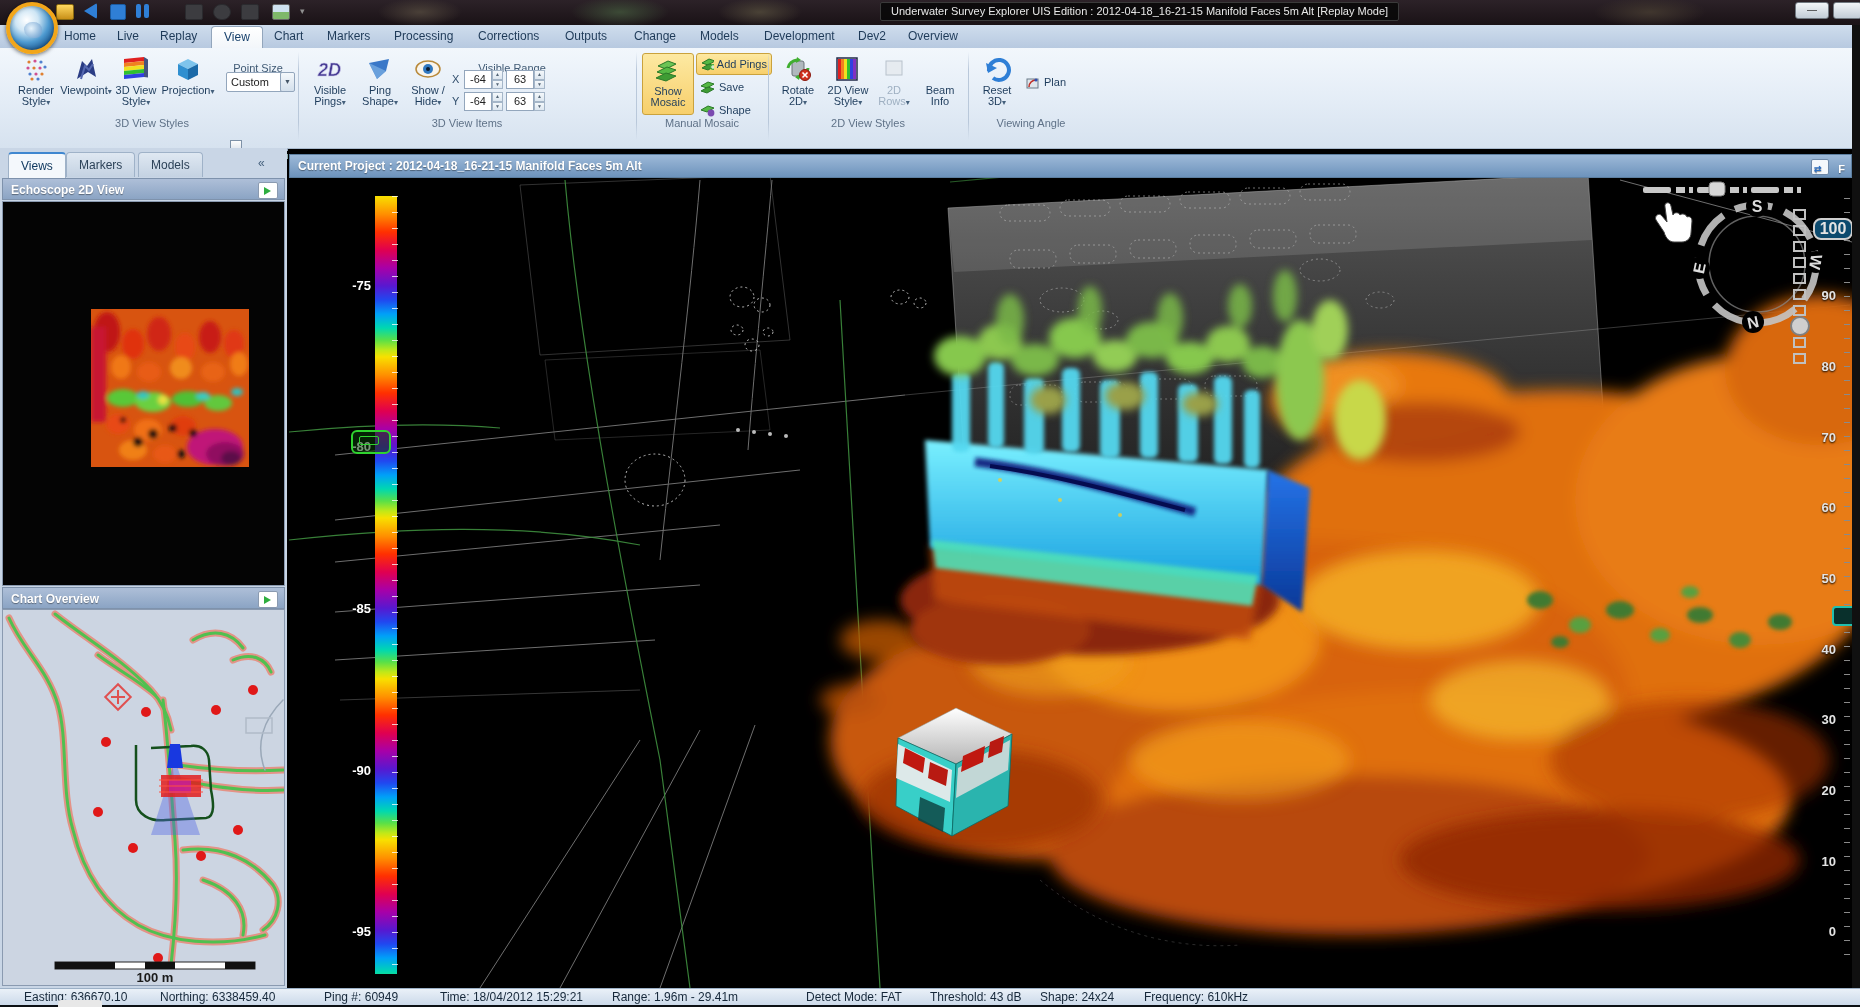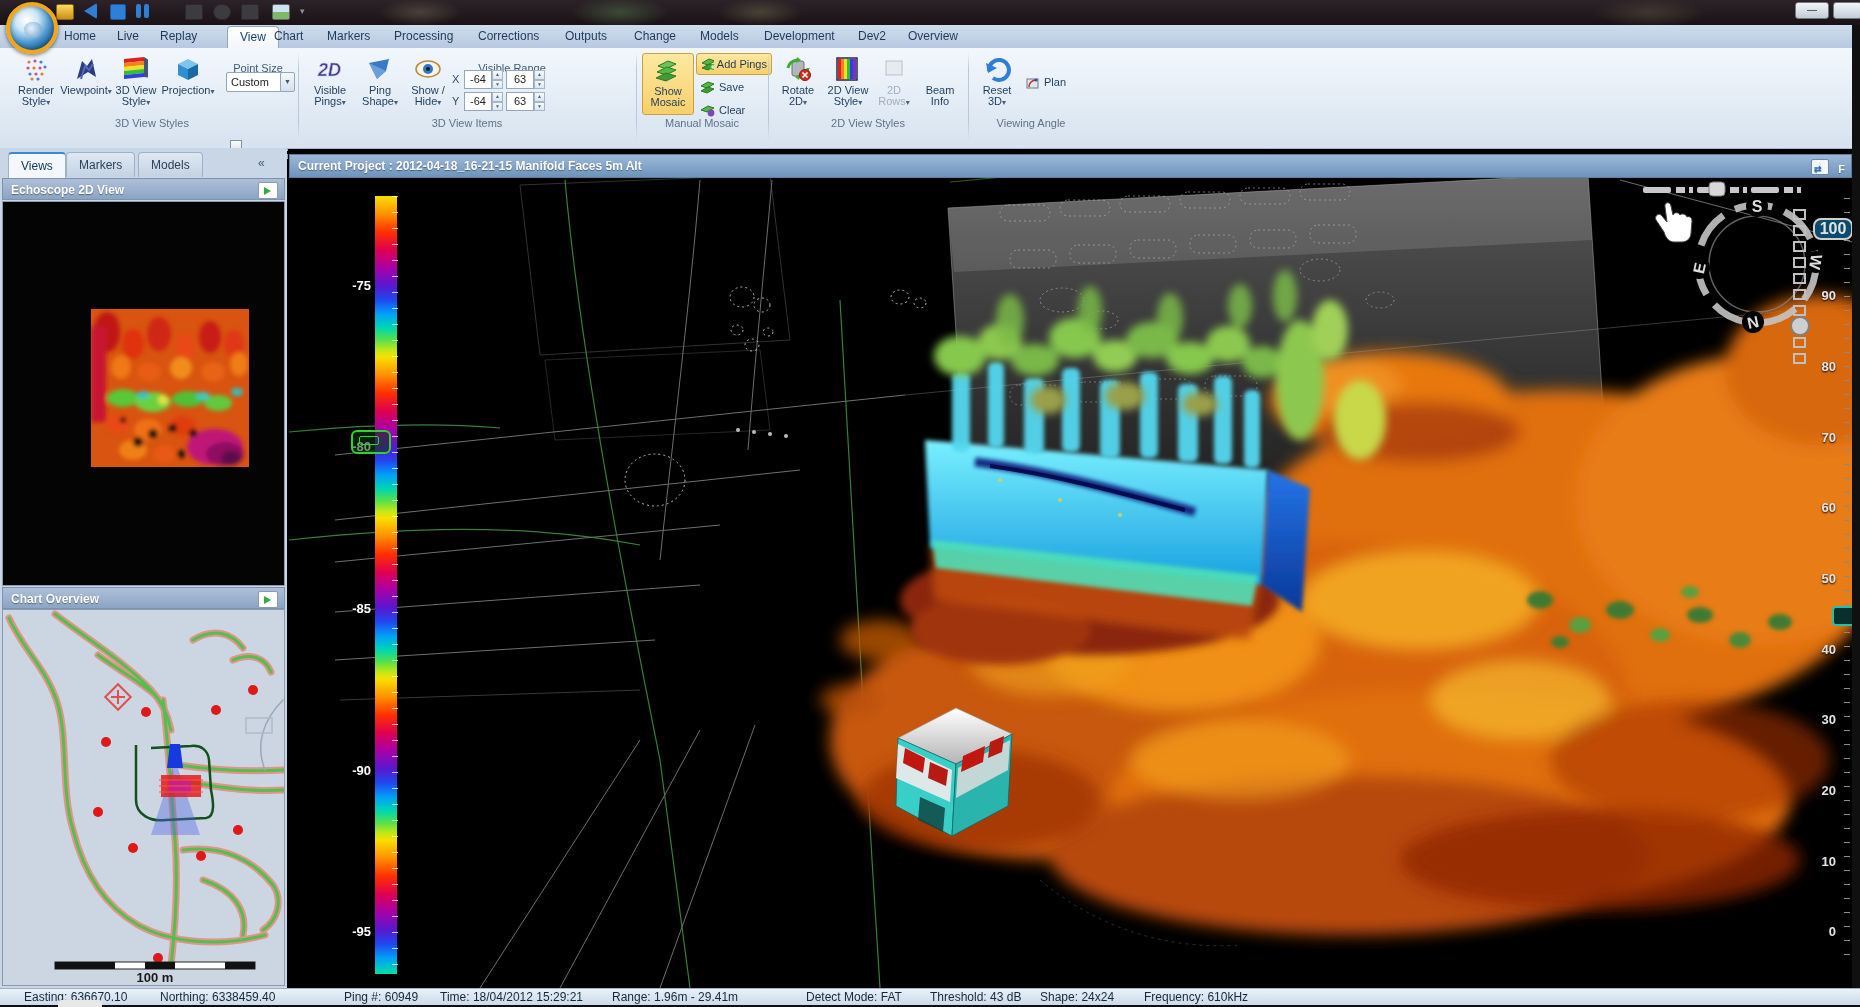--- a/index.html
+++ b/index.html
@@ -38,21 +38,21 @@
     background:radial-gradient(circle at 38% 32%,#ffffff 0%,#cfe6f5 28%,#4e9ad0 55%,#1c5a94 78%);
     border:4px solid #f2a61a;box-shadow:0 1px 4px rgba(0,0,0,.6), inset 0 0 4px rgba(0,0,0,.35);}
   #orb-swirl{left:14px;top:16px;width:18px;height:16px;border-radius:50% 50% 40% 60%;
     background:radial-gradient(circle at 40% 40%,#e8f4fc,#5a92c8);opacity:.9;}
 
   
   #menurow{left:0;top:25px;width:1860px;height:23px;
     background:linear-gradient(180deg,#cfdded,#b7c9e0);border-bottom:1px solid #9fb2c8;}
   .mtab{top:1px;height:21px;line-height:21px;padding:0 12px;color:#1e3a58;font-size:12px;}
   .mtab.active{background:linear-gradient(180deg,#ffffff,#f2f6fa);border:1px solid #93a6bc;border-bottom:none;
-    border-radius:4px 4px 0 0;color:#17406b;margin-left:16px;}
+    border-radius:4px 4px 0 0;color:#17406b;}
 
   
   #ribbon{left:0;top:48px;width:1860px;height:100px;
     background:linear-gradient(180deg,#f2f7fc 0%,#e3ecf6 55%,#d6e2ef 100%);
     border-bottom:1px solid #a9bacd;}
   .rsep{top:4px;width:1px;height:88px;background:linear-gradient(180deg,transparent,#b9c8da 20%,#b9c8da 80%,transparent);}
   .rgroup-label{top:68px;height:14px;line-height:14px;text-align:center;color:#5f7288;font-size:11px;}
   .bigbtn{top:5px;width:52px;height:62px;display:flex;flex-direction:column;align-items:center;border-radius:3px;}
   .bigbtn .ic{height:28px;display:flex;align-items:center;justify-content:center;margin-top:2px;}
   .bigbtn .lbl{font-size:11px;line-height:11px;color:#1e3c5c;text-align:center;margin-top:2px;}
@@ -135,20 +135,21 @@
   <div id="qa-folder" class="abs qa-icon"></div>
   <div id="qa-back" class="abs qa-icon"></div>
   <div id="qa-stop" class="abs qa-icon"></div>
   <div id="qa-pause-a" class="abs qa-icon"></div>
   <div id="qa-pause-b" class="abs qa-icon"></div>
   <div id="qa-dim1" class="abs qa-icon qa-dim"></div>
   <div id="qa-dim2" class="abs qa-icon qa-dim"></div>
   <div id="qa-dim3" class="abs qa-icon qa-dim"></div>
   <div id="qa-snap" class="abs qa-icon"></div>
   <div id="qa-dd" class="abs">▾</div>
+  <div id="win-title" class="abs">Underwater Survey Explorer UIS Edition : 2012-04-18_16-21-15 Manifold Faces 5m Alt [Replay Mode]</div>
   <div id="btn-min" class="abs winbtn">—</div>
   <div id="btn-cut" class="abs winbtn"></div>
 </div>
 
 <div id="orb" class="abs">
   <div id="orb-swirl" class="abs"></div>
 </div>
 
 <div id="menurow" class="abs">
   <div class="abs mtab" style="left:52px">Home</div>
@@ -312,21 +313,21 @@
       <path d="M1,6 l7,-4 6,2 -7,4 z" fill="#55b844" stroke="#2a7a28"></path>
       <path d="M1,11 l7,-4 6,2 -7,4 z" fill="#3f9c34" stroke="#2a7a28"></path>
       </svg>
     <span style="margin-left:3px">Save</span>
   </div>
   <div class="abs smallbtn" style="left:696px;top:52px;width:66px">
     <svg width="16" height="14">
       <path d="M1,7 l7,-4 6,2 -7,4 z" fill="#55b844" stroke="#2a7a28"></path>
       <circle cx="11" cy="10" r="3.4" fill="#7a4ab0"></circle>
       </svg>
-    <span style="margin-left:3px">Clear</span>
+    <span style="margin-left:3px">Shape</span>
   </div>
   <div class="abs rgroup-label" style="left:638px;width:128px">Manual Mosaic</div>
   <div class="abs rsep" style="left:768px"></div>
 
   <div class="abs bigbtn" style="left:772px">
     <div class="ic">
       <svg width="30" height="26">
           <rect x="9" y="5" width="12" height="15" rx="2" fill="#b0b8be" stroke="#6a7278"></rect>
         <path d="M5,12 a10,9 0 0 1 9,-8" stroke="#3fae2f" stroke-width="3" fill="none"></path>
         <path d="M14,1 l4,3 -5,3 z" fill="#3fae2f"></path>
@@ -806,21 +807,21 @@
   <div class="abs rl" style="top:676px">10</div>
   <div class="abs rl" style="top:746px">0</div>
   <div id="rr-marker" class="abs"></div>
 </div>
 
 <div id="rightstrip" class="abs"></div>
 
 <div id="statusbar" class="abs">
   <span class="abs sb-item" style="left:24px"><span>Easting:</span> <span>636670.10</span></span>
   <span class="abs sb-item" style="left:160px"><span>Northing:</span> <span>6338459.40</span></span>
-  <span class="abs sb-item" style="left:344px"><span>Ping #:</span> <span>60949</span></span>
+  <span class="abs sb-item" style="left:324px"><span>Ping #:</span> <span>60949</span></span>
   <span class="abs sb-item" style="left:440px"><span>Time:</span> <span>18/04/2012 15:29:21</span></span>
   <span class="abs sb-item" style="left:612px"><span>Range:</span> <span>1.96m - 29.41m</span></span>
   <span class="abs sb-item" style="left:806px"><span>Detect Mode:</span> <span>FAT</span></span>
   <span class="abs sb-item" style="left:930px"><span>Threshold:</span> <span>43 dB</span></span>
   <span class="abs sb-item" style="left:1040px"><span>Shape:</span> <span>24x24</span></span>
   <span class="abs sb-item" style="left:1144px"><span>Frequency:</span> <span>610kHz</span></span>
 </div>
 <div id="sb-chip" class="abs"></div>
 
 </body></html>

